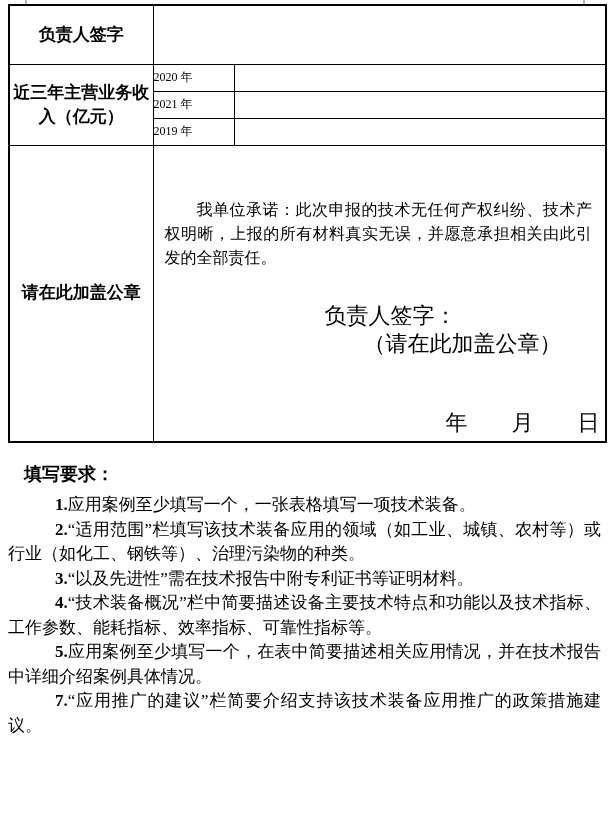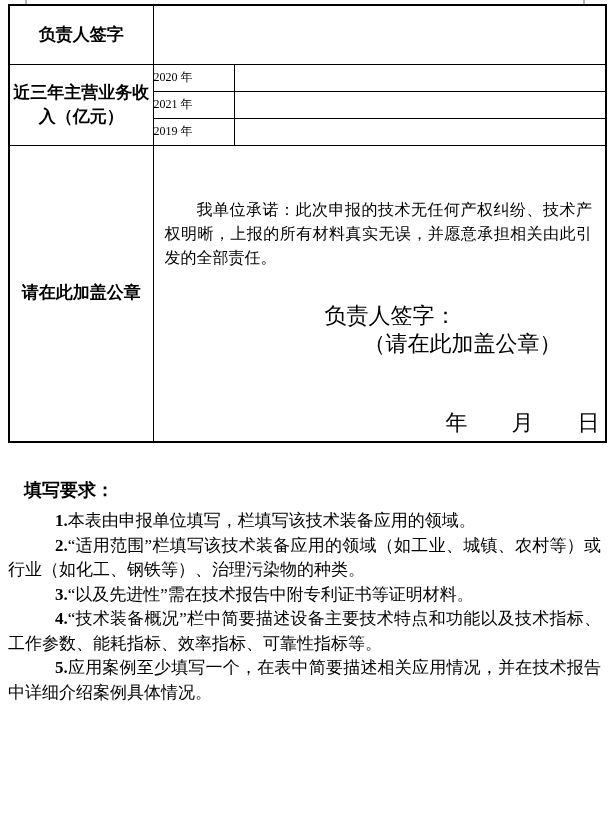--- a/index.html
+++ b/index.html
@@ -27,21 +27,21 @@
     position:absolute;top:52px;left:11px;right:13px;
     font-size:16px;line-height:24px;text-indent:2em;
     text-align:justify;text-justify:inter-character;
   }
   .sig-line{position:absolute;font-size:22px;white-space:nowrap;}
   .sig-name{left:171px;top:155px;}
   .sig-seal{left:210px;top:183px;}
   .sig-date{left:292px;top:236px;margin-top:26px;}
   .instructions{position:absolute;left:0;top:461px;width:611px;}
   .inst-heading{
-    margin:16px 0 6px 24px;font-size:18px;font-weight:bold;line-height:26px;
+    margin:0 0 6px 24px;font-size:18px;font-weight:bold;line-height:26px;
   }
   .inst-item{
     margin:0 10px 0 8px;font-size:17px;line-height:24.5px;
     text-indent:47px;text-align:justify;text-justify:inter-character;
   }
   .inst-item b{font-weight:bold;}
 </style>
 </head>
 <body>
 
@@ -81,20 +81,21 @@
         <div class="sig-line sig-name">负责人签字：</div>
         <div class="sig-line sig-seal">（请在此加盖公章）</div>
         <div class="sig-line sig-date">年　　月　　日</div>
       </td>
     </tr>
   </tbody>
     </table>
 
   <div class="instructions">
     <p class="inst-heading">填写要求：</p>
-    <p class="inst-item"><b>1.</b><span>本表由申报单位填写，栏填写该技术装备应用的领域。</span></p>
+    <p class="inst-item"><b>1.</b><span>应用案例至少填写一个，一张表格填写一项技术装备。</span></p>
     <p class="inst-item"><b>2.</b><span>“适用范围”栏填写该技术装备应用的领域（如工业、城镇、农村等）或行业（如化工、钢铁等）、治理污染物的种类。</span></p>
     <p class="inst-item"><b>3.</b><span>“以及先进性”需在技术报告中附专利证书等证明材料。</span></p>
     <p class="inst-item"><b>4.</b><span>“技术装备概况”栏中简要描述设备主要技术特点和功能以及技术指标、工作参数、能耗指标、效率指标、可靠性指标等。</span></p>
     <p class="inst-item"><b>5.</b><span>应用案例至少填写一个，在表中简要描述相关应用情况，并在技术报告中详细介绍案例具体情况。</span></p>
+    <p class="inst-item"><b>7.</b><span>“应用推广的建议”栏简要介绍支持该技术装备应用推广的政策措施建议。</span></p>
   </div>
 
 </div>
 
 </body></html>

